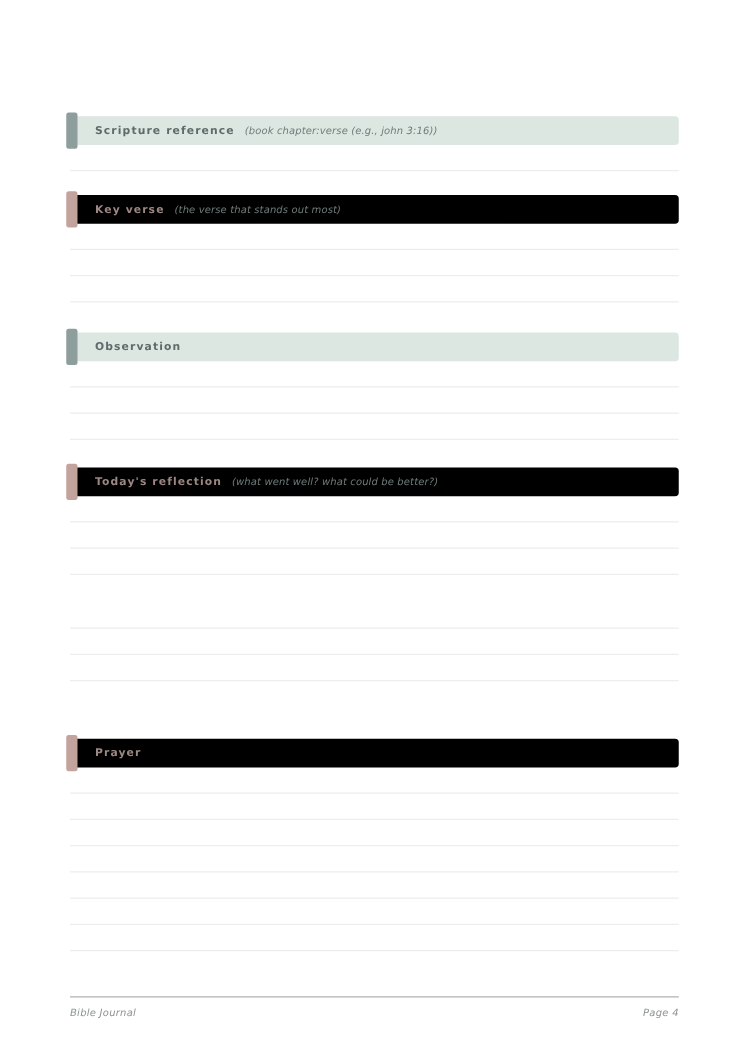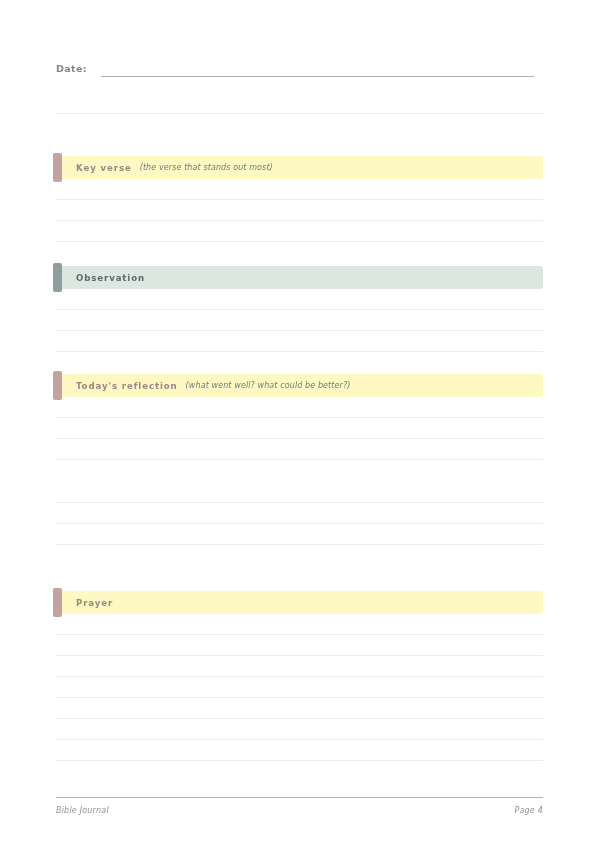--- a/index.html
+++ b/index.html
@@ -65,21 +65,21 @@
     content: "";
     position: absolute;
     left: -3px;
     top: -3px;
     bottom: -3px;
     width: 9px;
     border-radius: 2px;
   }
   .bar.green { background: #dde7e2; }
   .bar.green::before { background: #8d9e9c; }
-  .bar.rose  { background: #fef9c3; }
+  .bar.rose  { background: #000000; }
   .bar.rose::before  { background: #c2a39e; }
 
   .bar-title {
     font-size: 8.6px;
     font-weight: bold;
     letter-spacing: 0.9px;
     white-space: nowrap;
   }
   .bar.green .bar-title { color: #5d6b6a; }
   .bar.rose  .bar-title { color: #9c8783; }
@@ -125,27 +125,27 @@
     color: #8b9594;
     letter-spacing: 0.2px;
     white-space: nowrap;
   }
 </style>
 </head>
 <body>
 
 <div class="page">
 
-  <div class="date-row">
-    <span class="date-label">Date:</span>
-    <span class="date-rule"></span>
-  </div>
 
   <div id="sections-host">
       <div class="section" style="top: 93px;">
+        <div class="bar green">
+          <span class="bar-title">Scripture reference</span>
+          <span class="bar-hint">(book chapter:verse (e.g., john 3:16))</span>
+        </div>
         <div class="lines">
           <div class="rule"></div>
         </div>
       </div>
       <div class="section" style="top: 156px;">
         <div class="bar rose">
           <span class="bar-title">Key verse</span>
           <span class="bar-hint">(the verse that stands out most)</span>
         </div>
         <div class="lines">

